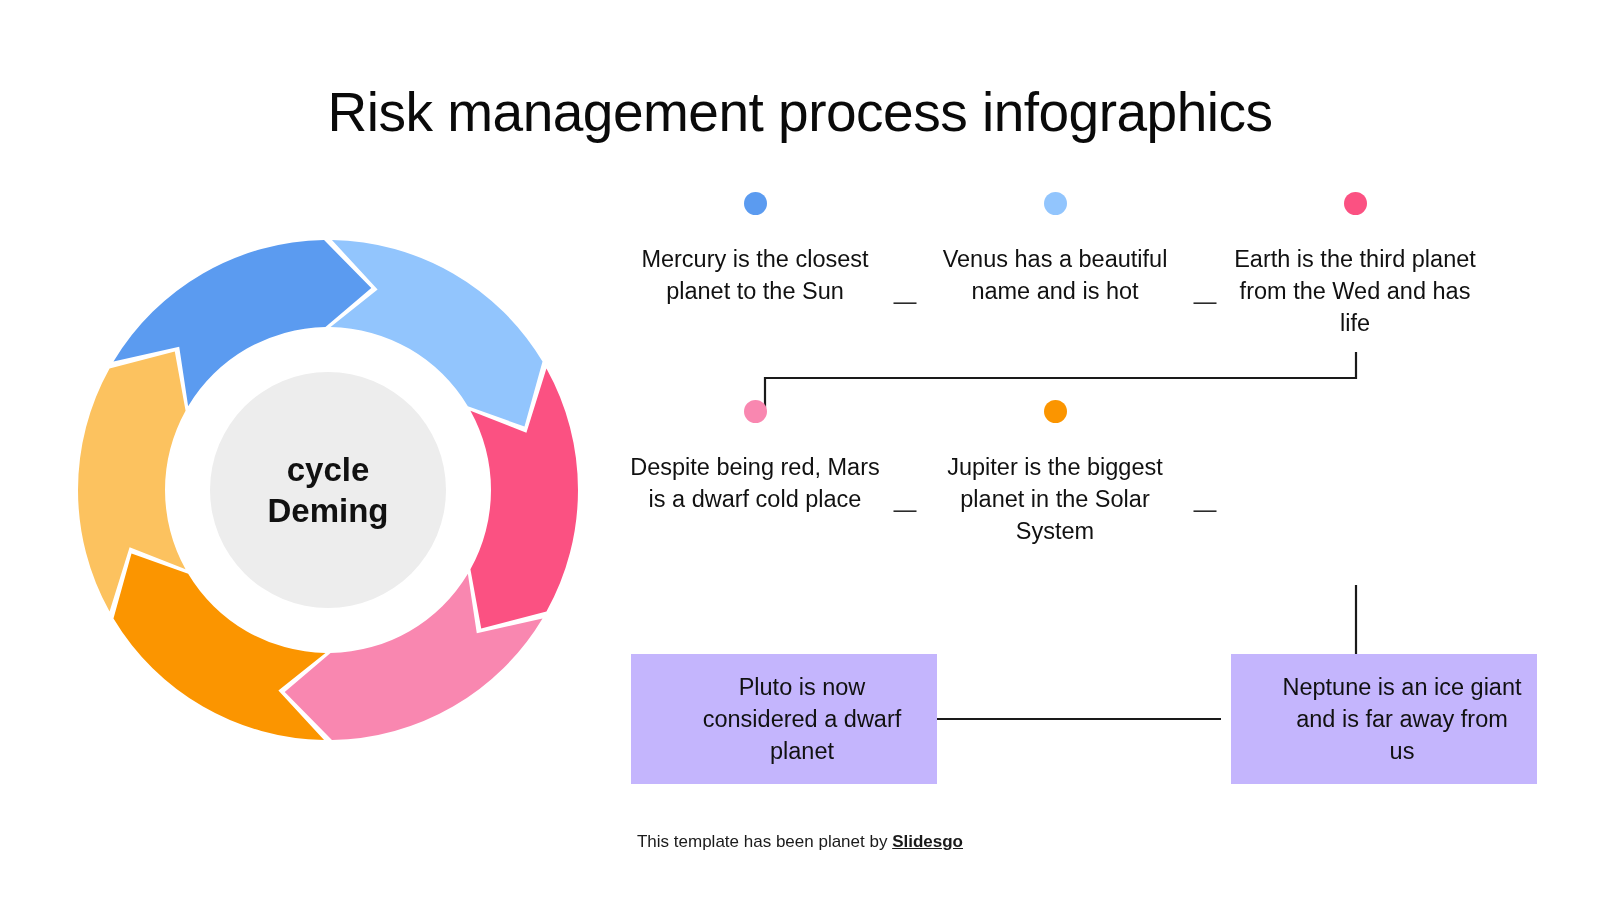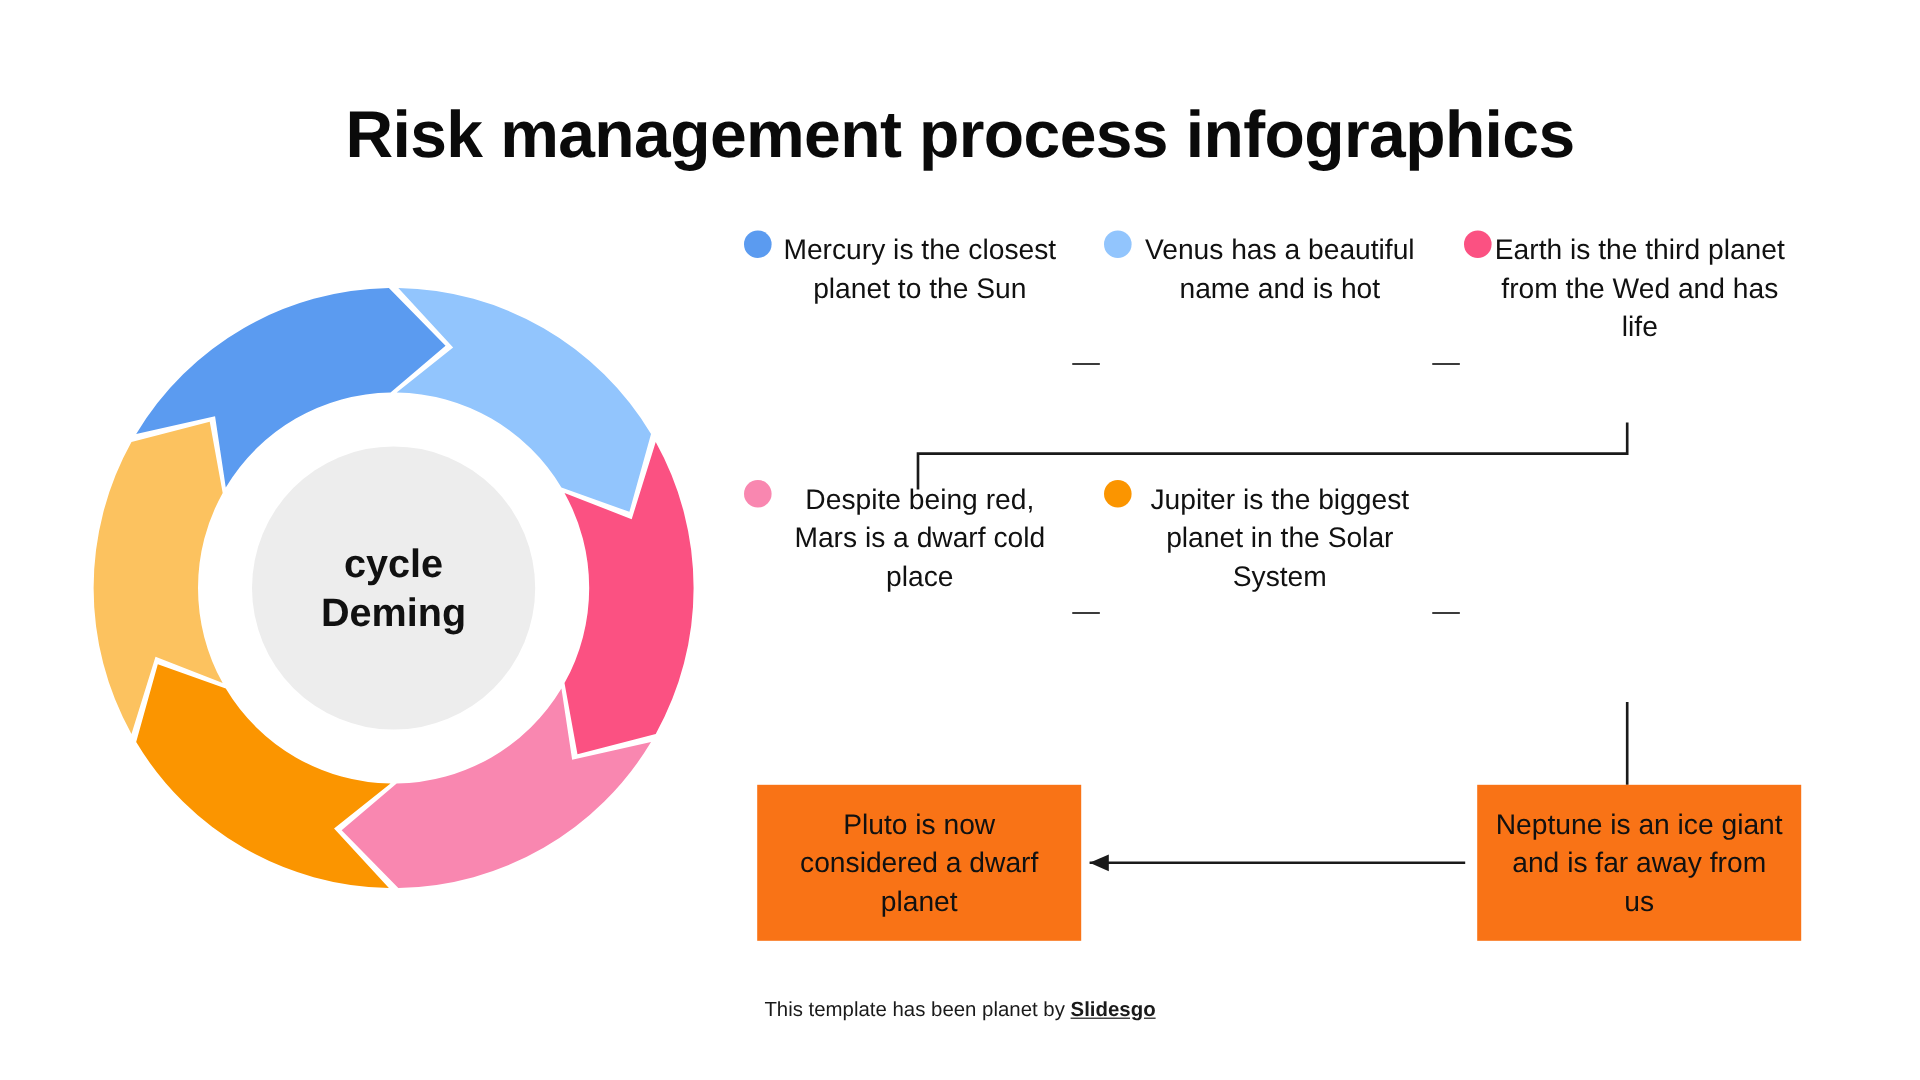--- a/index.html
+++ b/index.html
@@ -17,21 +17,21 @@
   }
 
   
   #slide-title {
     position: absolute;
     left: 0;
     top: 82px;
     width: 1600px;
     text-align: center;
     font-size: 55px;
-    font-weight: 700;
+    font-weight: 400;
     letter-spacing: -0.5px;
     color: #0a0a0a;
     line-height: 1.1;
     white-space: nowrap;
   }
 
   
   #donut-wrap {
     position: absolute;
     left: 58px;
@@ -70,21 +70,22 @@
     display: flex;
     flex-direction: row;
     align-items: flex-start;
   }
   #row-top { top: 12px; }
   #row-bottom { top: 220px; }
 
   .flow-cell {
     width: 270px;
     display: flex;
-    align-items: flex-start;
+    flex-direction: column;
+    align-items: center;
   }
   .flow-dot {
     width: 23px;
     height: 23px;
     border-radius: 50%;
     margin-bottom: 28px;
     flex: none;
   }
   .flow-text {
     font-size: 23.5px;
@@ -113,24 +114,25 @@
     width: 1600px;
     height: 900px;
     pointer-events: none;
   }
 
   
   .gray-box {
     position: absolute;
     width: 270px;
     height: 130px;
-    background: #f97316;
+    background: #c4b5fd;
     display: flex;
     align-items: center;
     justify-content: center;
+    padding-left: 36px;
   }
   .gray-box .box-text {
     font-size: 23.5px;
     line-height: 1.37;
     text-align: center;
     color: #111111;
     width: 240px;
   }
   #box-pluto   { left: 631px;  top: 654px; }
   #box-neptune { left: 1221px; top: 654px; margin-left: 10px; }

